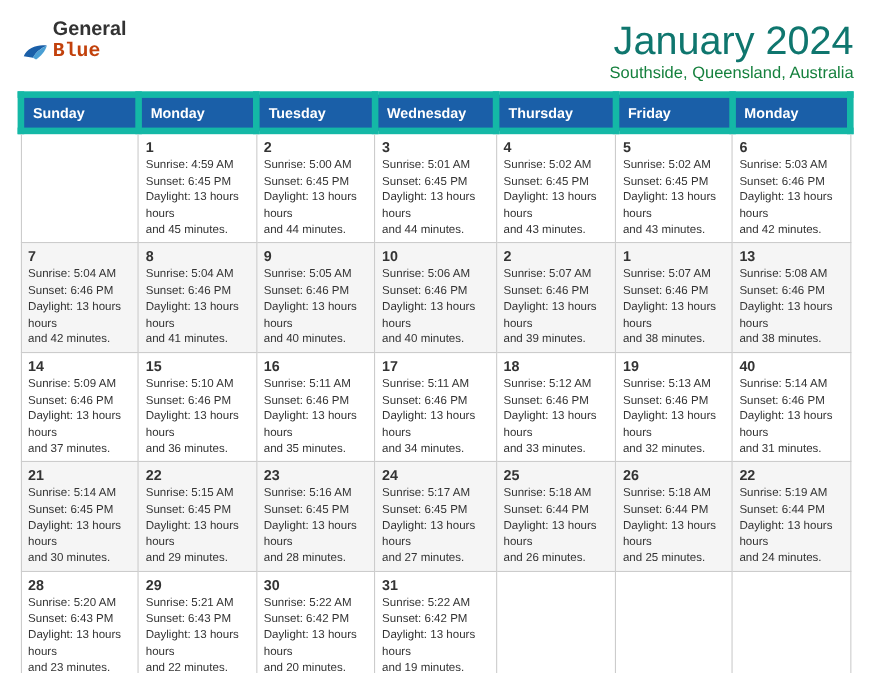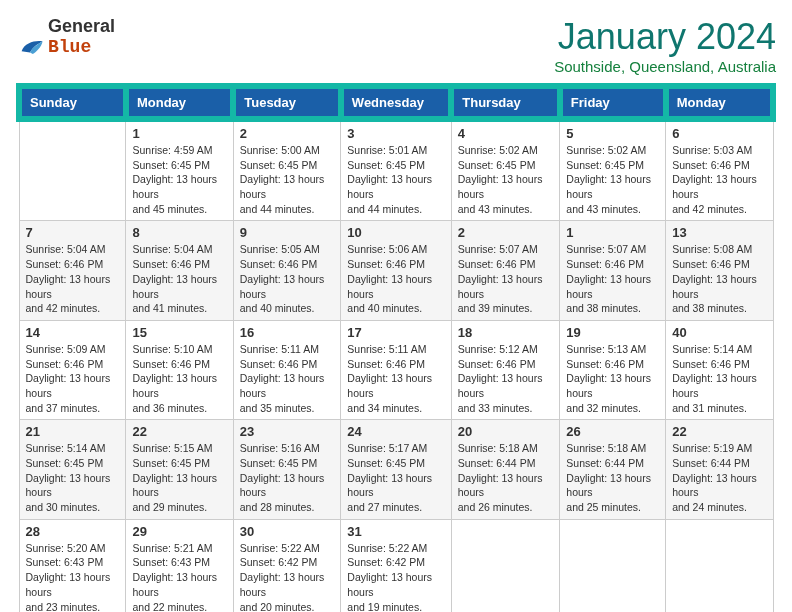--- a/index.html
+++ b/index.html
@@ -217,21 +217,21 @@
         </td>
         <td>
           <span class="day-number">23</span>
           <div class="cell-info">Sunrise: 5:16 AM<br>Sunset: 6:45 PM<br>Daylight: 13 hours hours<br>and 28 minutes.</div>
         </td>
         <td>
           <span class="day-number">24</span>
           <div class="cell-info">Sunrise: 5:17 AM<br>Sunset: 6:45 PM<br>Daylight: 13 hours hours<br>and 27 minutes.</div>
         </td>
         <td>
-          <span class="day-number">20</span>
+          <span class="day-number">25</span>
           <div class="cell-info">Sunrise: 5:18 AM<br>Sunset: 6:44 PM<br>Daylight: 13 hours hours<br>and 26 minutes.</div>
         </td>
         <td>
           <span class="day-number">26</span>
           <div class="cell-info">Sunrise: 5:18 AM<br>Sunset: 6:44 PM<br>Daylight: 13 hours hours<br>and 25 minutes.</div>
         </td>
         <td>
           <span class="day-number">22</span>
           <div class="cell-info">Sunrise: 5:19 AM<br>Sunset: 6:44 PM<br>Daylight: 13 hours hours<br>and 24 minutes.</div>
         </td>

